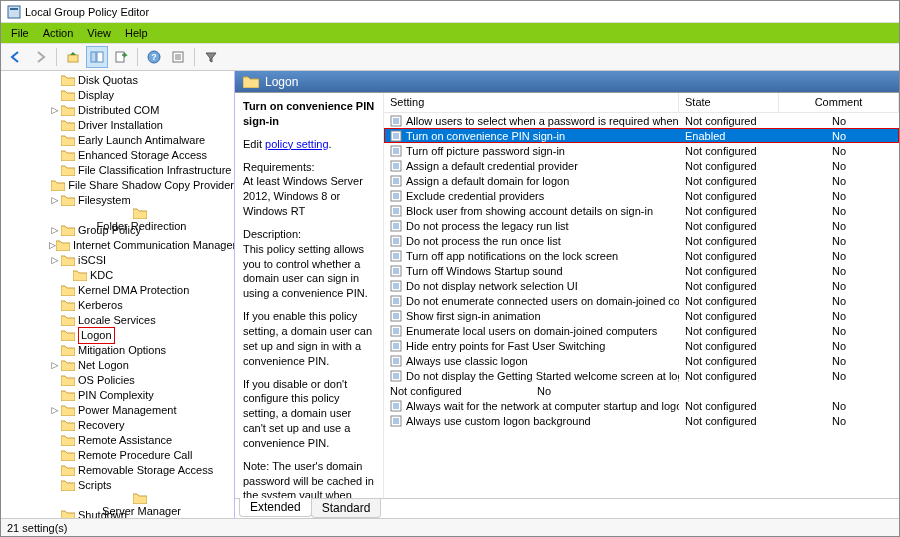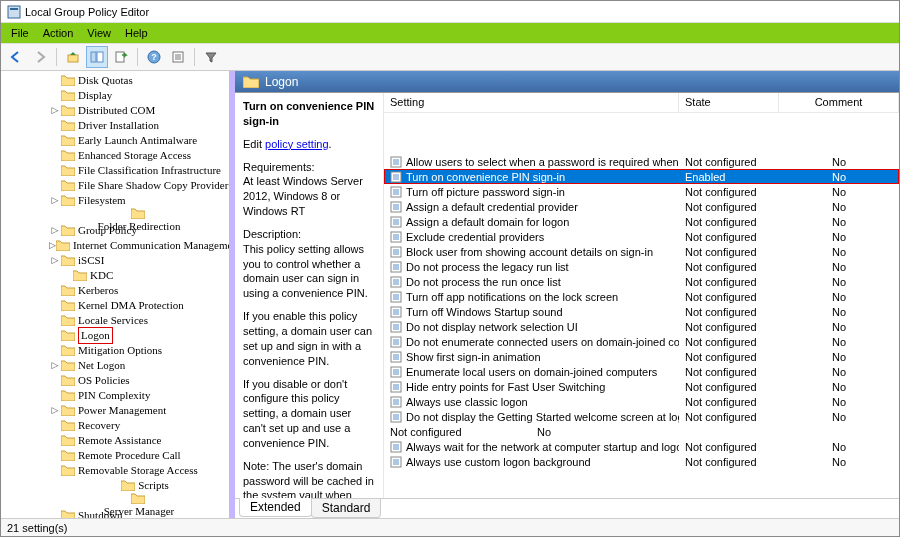--- a/index.html
+++ b/index.html
@@ -7,36 +7,36 @@
 .titlebar { height: 22px; display: flex; align-items: center; padding: 0 6px; background: #fff; border-bottom: 1px solid #ddd; }
 .titlebar .icon { width: 14px; height: 14px; margin-right: 4px; }
 .titlebar .title { font-size: 11px; }
 .menubar { height: 20px; display: flex; align-items: center; padding: 0 4px; background: #84cc16; font-size: 11px; gap: 2px; }
 .menubar span { padding: 2px 6px; cursor: default; }
 .toolbar { height: 28px; display: flex; align-items: center; padding: 0 4px; background: #f7f7f7; border-top: 1px solid #e0e0e0; border-bottom: 1px solid #ccc; gap: 2px; }
 .toolbar .btn { width: 22px; height: 22px; display: inline-flex; align-items: center; justify-content: center; cursor: pointer; border: 1px solid transparent; }
 .toolbar .btn.active { background: #cde6f7; border: 1px solid #7eb4ea; }
 .toolbar .sep { width: 1px; height: 18px; background: #ccc; margin: 0 3px; }
 .main { flex: 1; display: flex; overflow: hidden; }
-.tree { width: 234px; border-right: 6px solid #c4b5fd; overflow: auto; padding: 2px 0; background: #fff; font-family: Liberation Serif, serif; }
+.tree { width: 234px; border-right: 1px solid #c4b5fd; overflow: auto; padding: 2px 0; background: #fff; }
 .tree-item { display: flex; align-items: center; height: 15px; padding-left: 8px; white-space: nowrap; cursor: default; font-size: 11px; line-height: 15px; }
 .tree-item.selected { }
 .tree-item .expander { width: 12px; display: inline-flex; align-items: center; justify-content: center; color: #555; font-size: 9px; }
 .tree-item .folder { width: 14px; height: 11px; margin-right: 3px; flex-shrink: 0; }
 .tree-item .label { }
 .tree-item.selected .label { border: 1px solid #d00; padding: 0 2px; background: #fff; }
 .right { flex: 1; display: flex; flex-direction: column; overflow: hidden; }
 .header-band { height: 22px; background: linear-gradient(#5a8fcb,#3d6aa3); color: #fff; display: flex; align-items: center; padding: 0 8px; font-size: 12px; border-bottom: 1px solid #999; }
 .header-band .folder-h { width: 16px; height: 13px; margin-right: 6px; }
 .content { flex: 1; display: flex; overflow: hidden; }
 .desc { width: 148px; padding: 6px 8px; font-size: 11px; line-height: 1.35; overflow: auto; }
 .desc .heading { font-weight: bold; margin-bottom: 8px; }
 .desc a { color: #0000ee; text-decoration: underline; cursor: pointer; }
 .desc p { margin-bottom: 8px; }
-.list { flex: 1; display: flex; flex-direction: column; overflow: hidden; border-left: 1px solid #e8e8e8; gap: 41px; }
+.list { flex: 1; display: flex; flex-direction: column; overflow: hidden; border-left: 1px solid #e8e8e8; }
 .list-header { display: flex; height: 20px; background: #fff; border-bottom: 1px solid #e8e8e8; font-size: 11px; }
 .list-header .col { padding: 3px 6px; border-right: 1px solid #e8e8e8; }
 .col-setting { flex: 1; }
 .col-state { width: 100px; }
 .col-comment { width: 120px; text-align: center; }
 .list-body { flex: 1; overflow: auto; }
 .row { display: flex; height: 15px; align-items: center; font-size: 11px; cursor: default; }
 .row.selected { background: #0078d7; color: #fff; }
 .row.selected-outline { outline: 1px solid #d00; outline-offset: -1px; }
 .row .cell { padding: 0 6px; white-space: nowrap; overflow: hidden; text-overflow: ellipsis; }
@@ -249,38 +249,38 @@
         </span>
         <span class="label">KDC</span>
       </div>
       <div class="tree-item" style="padding-left: 48px;">
         <span class="expander"></span>
         <span class="folder">
           <svg width="14" height="11">
             <path d="M0 1 L4 1 L6 3 L14 3 L14 11 L0 11 Z" fill="#ffe08a" stroke="#c8a13e"></path>
           </svg>
         </span>
+        <span class="label">Kernel DMA Protection</span>
+      </div>
+      <div class="tree-item" style="padding-left: 48px;">
+        <span class="expander"></span>
+        <span class="folder">
+          <svg width="14" height="11">
+            <path d="M0 1 L4 1 L6 3 L14 3 L14 11 L0 11 Z" fill="#ffe08a" stroke="#c8a13e"></path>
+          </svg>
+        </span>
         <span class="label">Kerberos</span>
       </div>
       <div class="tree-item" style="padding-left: 48px;">
         <span class="expander"></span>
         <span class="folder">
           <svg width="14" height="11">
             <path d="M0 1 L4 1 L6 3 L14 3 L14 11 L0 11 Z" fill="#ffe08a" stroke="#c8a13e"></path>
           </svg>
         </span>
-        <span class="label">Kernel DMA Protection</span>
-      </div>
-      <div class="tree-item" style="padding-left: 48px;">
-        <span class="expander"></span>
-        <span class="folder">
-          <svg width="14" height="11">
-            <path d="M0 1 L4 1 L6 3 L14 3 L14 11 L0 11 Z" fill="#ffe08a" stroke="#c8a13e"></path>
-          </svg>
-        </span>
         <span class="label">Locale Services</span>
       </div>
       <div class="tree-item selected" style="padding-left: 48px;">
         <span class="expander"></span>
         <span class="folder">
           <svg width="14" height="11">
             <path d="M0 1 L4 1 L6 3 L14 3 L14 11 L0 11 Z" fill="#ffe08a" stroke="#c8a13e"></path>
           </svg>
         </span>
         <span class="label">Logon</span>
@@ -359,21 +359,21 @@
       </div>
       <div class="tree-item" style="padding-left: 48px;">
         <span class="expander"></span>
         <span class="folder">
           <svg width="14" height="11">
             <path d="M0 1 L4 1 L6 3 L14 3 L14 11 L0 11 Z" fill="#ffe08a" stroke="#c8a13e"></path>
           </svg>
         </span>
         <span class="label">Removable Storage Access</span>
       </div>
-      <div class="tree-item" style="padding-left: 48px; justify-content: center;">
+      <div class="tree-item" style="padding-left: 48px;">
         <span class="expander"></span>
         <span class="folder">
           <svg width="14" height="11">
             <path d="M0 1 L4 1 L6 3 L14 3 L14 11 L0 11 Z" fill="#ffe08a" stroke="#c8a13e"></path>
           </svg>
         </span>
         <span class="label">Scripts</span>
       </div>
       <div class="tree-item" style="padding-left: 48px; flex-direction: column;">
         <span class="expander"></span>

